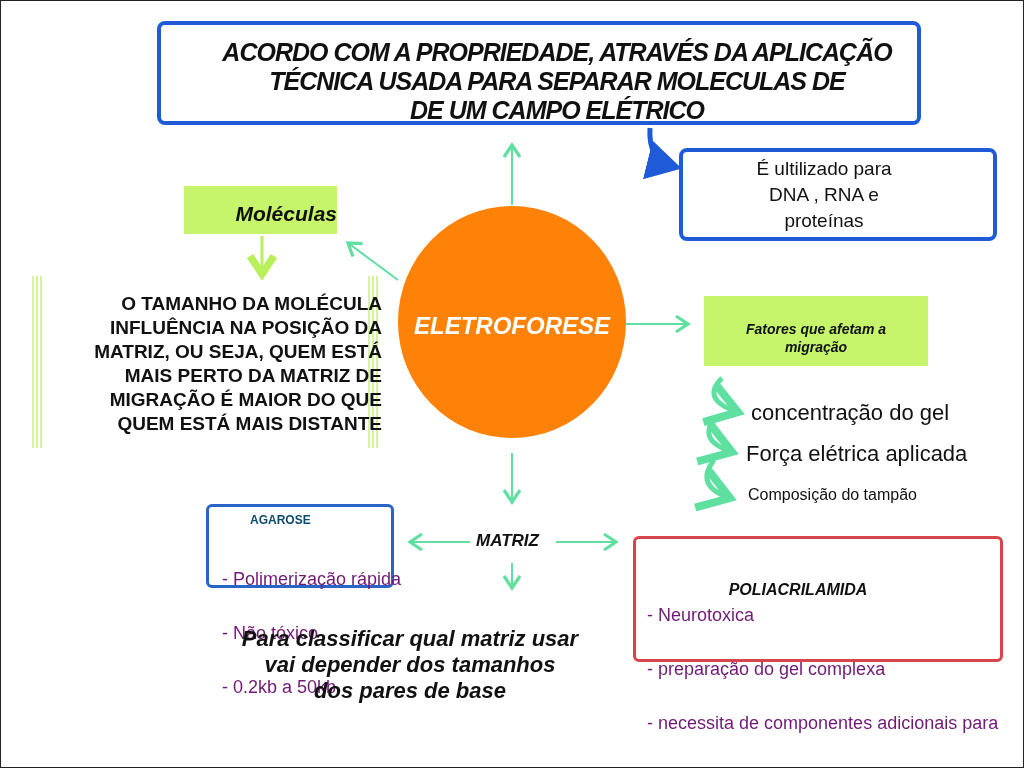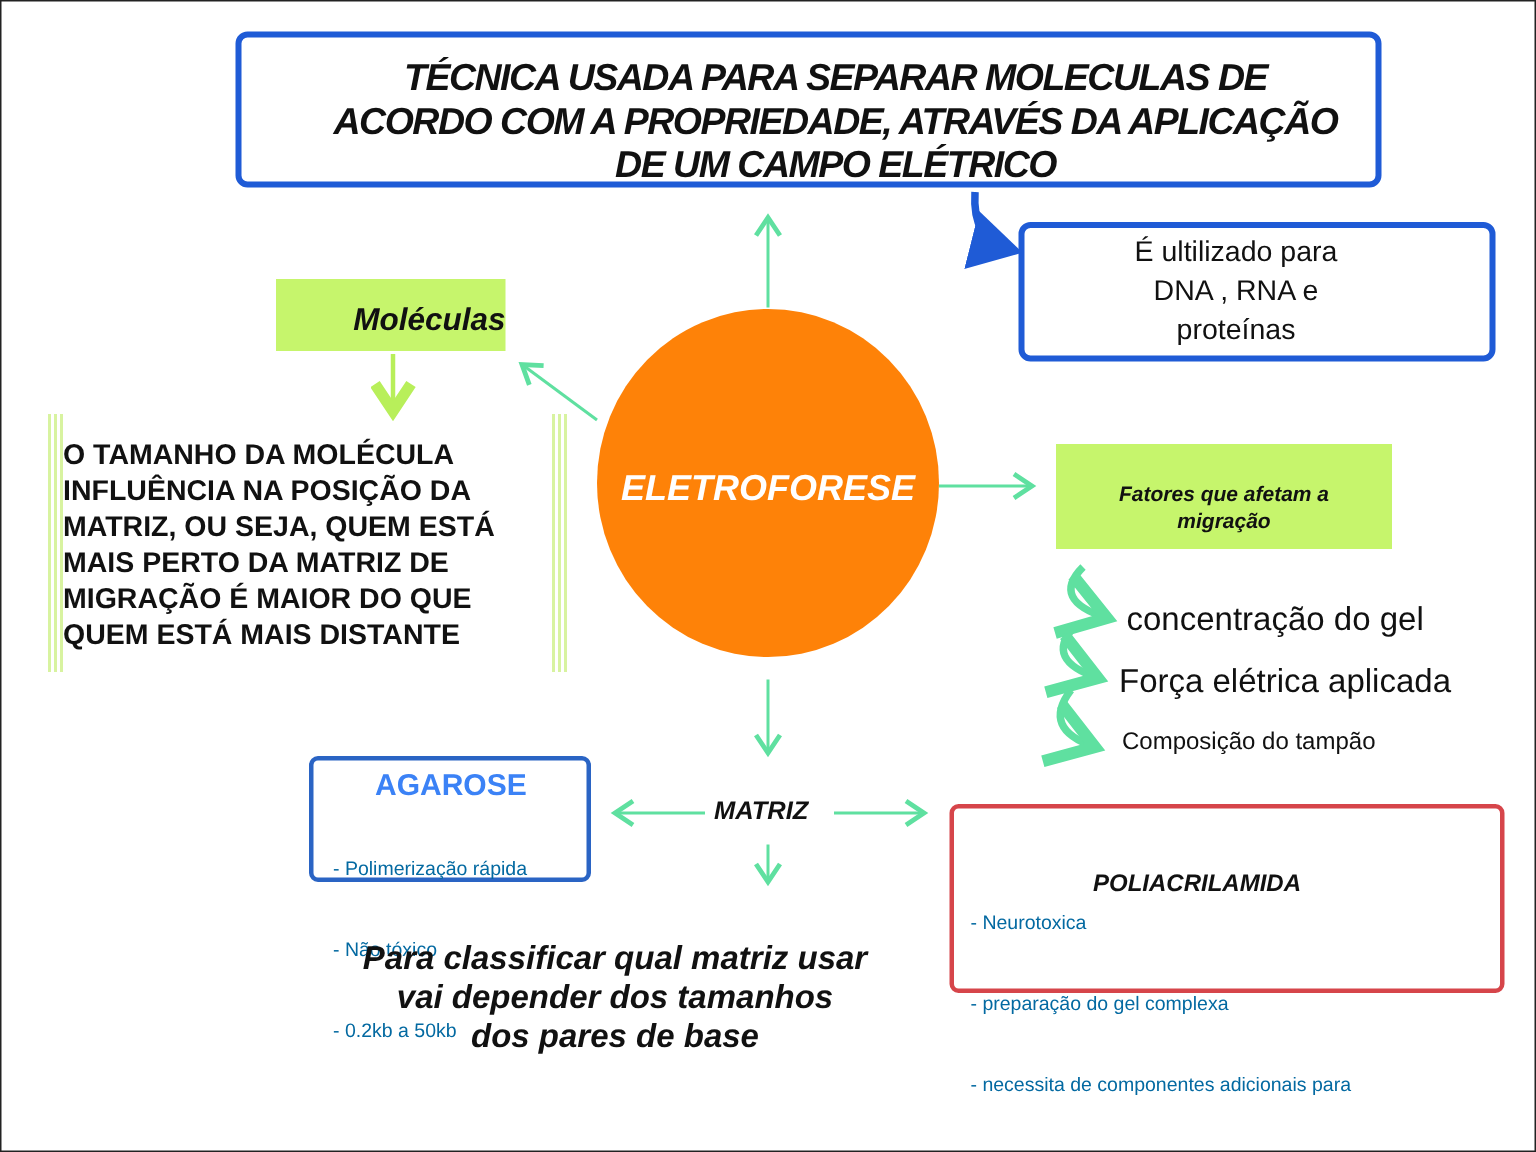--- a/index.html
+++ b/index.html
@@ -6,31 +6,31 @@
   body { width:1024px; height:768px; position:relative; background:#fff; overflow:hidden; font-family:"Liberation Sans", sans-serif; }
   .frame { position:absolute; left:0; top:0; width:1022px; height:766px; border:1px solid #222; }
   .abs { position:absolute; }
   .title-box { left:157px; top:21px; width:764px; height:104px; border:4px solid #1f5bd6; border-radius:8px; box-sizing:border-box; }
   .title-text { left:157px; top:38px; width:800px; text-align:center; font-weight:bold; font-style:italic; font-size:25px; line-height:29px; color:#111; letter-spacing:-1px; }
   .uses-box { left:679px; top:148px; width:318px; height:93px; border:4px solid #1f5bd6; border-radius:8px; box-sizing:border-box; }
   .uses-text { left:679px; top:156px; width:290px; text-align:center; font-size:19px; line-height:26px; color:#111; }
   .green-box { background:#c6f56c; }
   .mol-box { left:184px; top:186px; width:153px; height:48px; }
   .mol-text { left:184px; top:202px; width:153px; text-align:right; font-weight:bold; font-style:italic; font-size:21px; color:#111; }
-  .size-text { left:42px; top:292px; width:340px; text-align:left; font-weight:bold; font-size:19px; line-height:24px; color:#111; }
+  .size-text { left:42px; top:292px; width:340px; text-align:right; font-weight:bold; font-size:19px; line-height:24px; color:#111; }
   .bars { width:10px; height:172px; top:276px; border-left:2px solid #d8f3a0; border-right:2px solid #d8f3a0; box-sizing:border-box; }
   .bars::after { content:""; position:absolute; left:2px; top:0; width:2px; height:100%; background:#d8f3a0; }
   .circle { left:398px; top:206px; width:228px; height:232px; border-radius:50%; background:#fe8208; }
   .circle-text { left:398px; top:312px; width:228px; text-align:center; font-weight:bold; font-style:italic; font-size:24px; color:#fff; }
   .fatores-box { left:704px; top:296px; width:224px; height:70px; }
   .fatores-text { left:704px; top:320px; width:224px; text-align:center; font-weight:bold; font-style:italic; font-size:14px; line-height:18px; color:#111; }
   .factor { font-size:22px; color:#111; white-space:nowrap; }
   .agarose-box { left:206px; top:504px; width:188px; height:84px; border:3px solid #2a64c4; border-radius:6px; box-sizing:border-box; }
-  .agarose-title { left:250px; top:513px; font-weight:bold; font-size:20px; color:#3b82f6; }
-  .list { font-size:13px; line-height:18px; color:#0369a1; white-space:pre; }
+  .agarose-title { left:250px; top:513px; font-weight:bold; font-size:12px; color:#0c4a6e; }
+  .list { font-size:18px; line-height:18px; color:#701a75; white-space:pre; }
   .matriz-text { left:476px; top:531px; font-weight:bold; font-style:italic; font-size:17px; color:#111; }
   .poli-box { left:633px; top:536px; width:370px; height:126px; border:3px solid #d6454a; border-radius:6px; box-sizing:border-box; }
   .poli-title { left:633px; top:581px; width:330px; text-align:center; font-weight:bold; font-style:italic; font-size:16px; color:#111; }
   .bottom-text { left:210px; top:626px; width:400px; text-align:center; font-weight:bold; font-style:italic; font-size:22px; line-height:26px; color:#111; }
   svg.overlay { position:absolute; left:0; top:0; }
 </style>
 </head>
 <body>
 
 <div class="frame"></div>
@@ -64,22 +64,22 @@
 
   <path d="M650 128 Q648 160 672 166" fill="none" stroke="#1f5bd6" stroke-width="5" marker-end="url(#ahb)"></path>
 
   <path d="M722 378 Q700 400 738 412" fill="none" stroke="#5fe0a0" stroke-width="5" marker-end="url(#ah)"></path>
   <path d="M716 418 Q696 440 732 452" fill="none" stroke="#5fe0a0" stroke-width="5" marker-end="url(#ah)"></path>
   <path d="M714 460 Q694 486 730 498" fill="none" stroke="#5fe0a0" stroke-width="5" marker-end="url(#ah)"></path>
 </svg>
 
 <div class="abs title-box"></div>
 <div class="abs title-text">
+  <div>ACORDO COM A PROPRIEDADE, ATRAVÉS DA APLICAÇÃO</div>
   <div>TÉCNICA USADA PARA SEPARAR MOLECULAS DE</div>
-  <div>ACORDO COM A PROPRIEDADE, ATRAVÉS DA APLICAÇÃO</div>
   <div>DE UM CAMPO ELÉTRICO</div>
 </div>
 
 <div class="abs uses-box"></div>
 <div class="abs uses-text">
   <div>É ultilizado para</div>
   <div>DNA , RNA e</div>
   <div>proteínas</div>
 </div>
 

